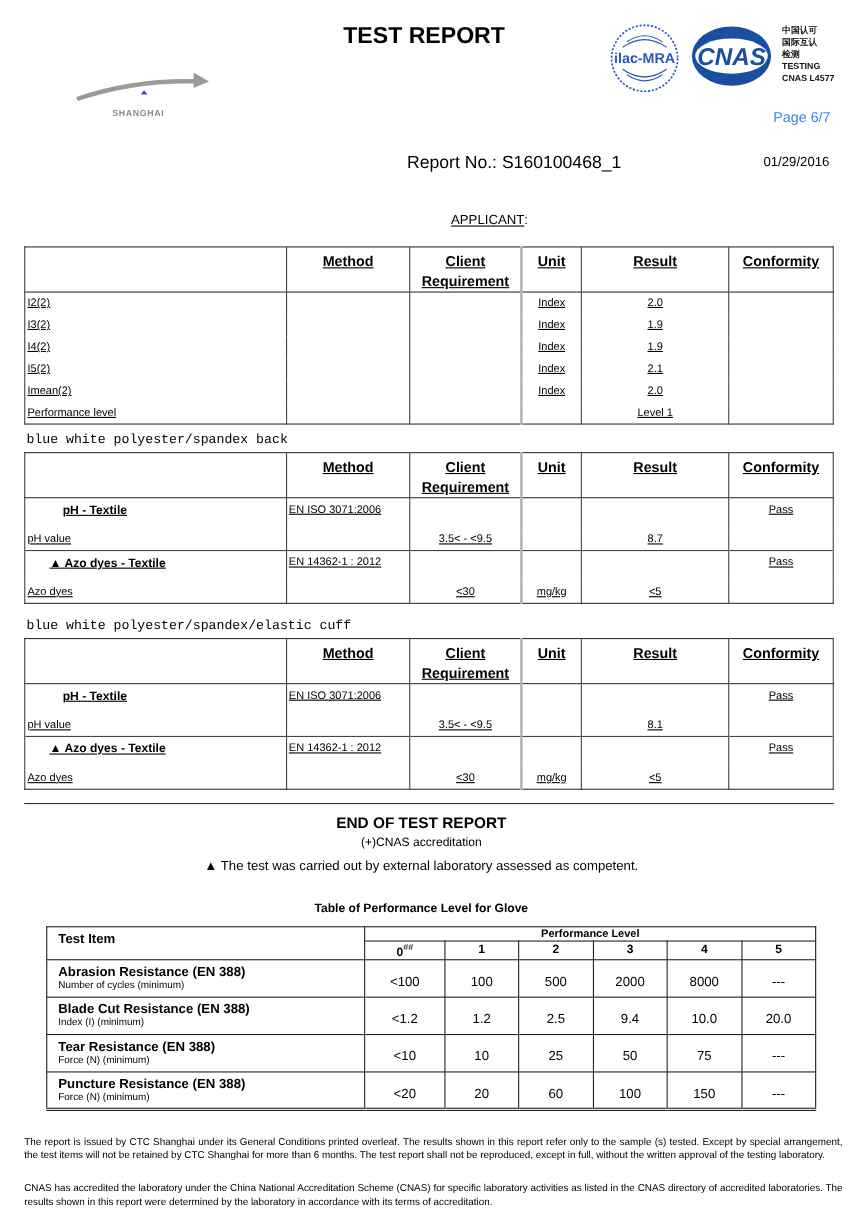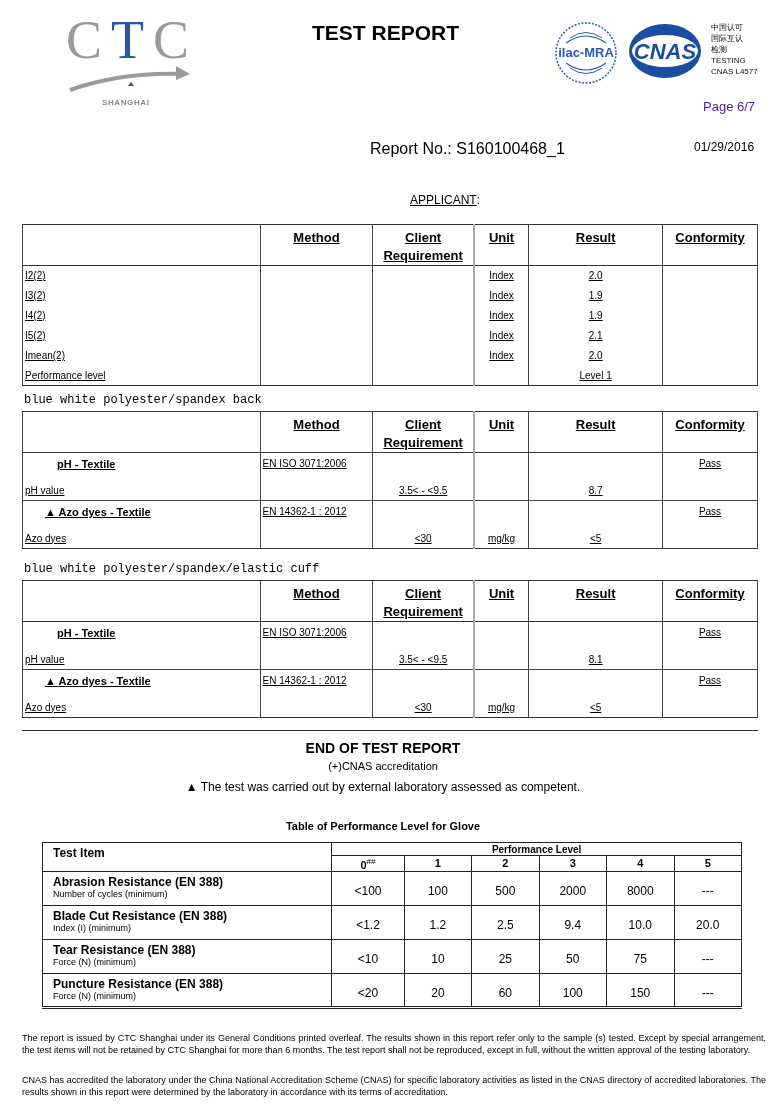--- a/index.html
+++ b/index.html
@@ -9,22 +9,22 @@
     
     .logo { position: absolute; left: 62px; top: 10px; width: 140px; height: 95px; }
     .logo .letters { position: absolute; left: 4px; top: 0; font-family: "Liberation Serif", serif; font-size: 54px; letter-spacing: 9px; color: #9a9a9a; line-height: 60px; }
     .logo .letters .t { color: #2a52b0; }
     .logo svg { position: absolute; left: 0; top: 52px; }
     .logo .city { position: absolute; left: 40px; top: 88px; font-size: 8px; font-weight: bold; color: #8a8a8a; letter-spacing: 0.6px; }
     .title { position: absolute; left: 312px; top: 21px; font-size: 21px; font-weight: bold; }
 
     .ilac { position: absolute; left: 554px; top: 21px; width: 64px; height: 64px; }
     .cnas-logo { position: absolute; left: 627px; top: 22px; width: 76px; height: 58px; }
-    .cnas-text { position: absolute; left: 711px; top: 22px; font-size: 8px; font-weight: normal; line-height: 11px; color: #111; }
-    .page-num { position: absolute; left: 703px; top: 99px; font-size: 13px; color: #4c1d95; }
+    .cnas-text { position: absolute; left: 711px; top: 22px; font-size: 8px; font-weight: bold; line-height: 11px; color: #111; }
+    .page-num { position: absolute; left: 703px; top: 99px; font-size: 13px; color: #3b82f6; }
 
     .report-no { position: absolute; left: 370px; top: 140px; font-size: 16px; }
     .report-date { position: absolute; left: 694px; top: 140px; font-size: 12px; }
 
     .applicant { position: absolute; left: 410px; top: 193px; font-size: 12px; display: flex; }
     .applicant .lbl { text-decoration: underline; }
     .applicant .val { font-family: "Liberation Serif", serif; font-size: 12px; margin-left: 6px; line-height: 14px; letter-spacing: 0.2px; }
 
     
     table.res { position: absolute; left: 22px; width: 736px; border-collapse: collapse; font-size: 10px; text-decoration: underline; }
@@ -63,21 +63,20 @@
     table.perf .item-name { font-weight: bold; font-size: 12px; display: block; line-height: 13px; }
     table.perf .item-sub { font-size: 9px; display: block; line-height: 10px; }
     table.perf tr.last td { border-bottom: 3px double #222; }
 
     .footer { position: absolute; left: 22px; width: 744px; font-size: 9px; line-height: 12px; text-align: justify; text-align-last: left; }
   </style>
 </head>
 <body>
 
 <div class="logo">
-  <div class="letters"><span>C</span><span class="t">T</span><span>C</span></div>
   <svg width="140" height="34" viewBox="0 0 140 34">
     <path d="M8 28 Q60 10 120 12" stroke="#9a9a9a" stroke-width="4" fill="none"></path>
     <polygon points="114,4 128,12 114,18" fill="#9a9a9a"></polygon>
     <polygon points="66,24 69,20 72,24" fill="#2a52b0"></polygon>
   </svg>
   <div class="city">SHANGHAI</div>
 </div>
 
 <div class="title">TEST REPORT</div>
 

